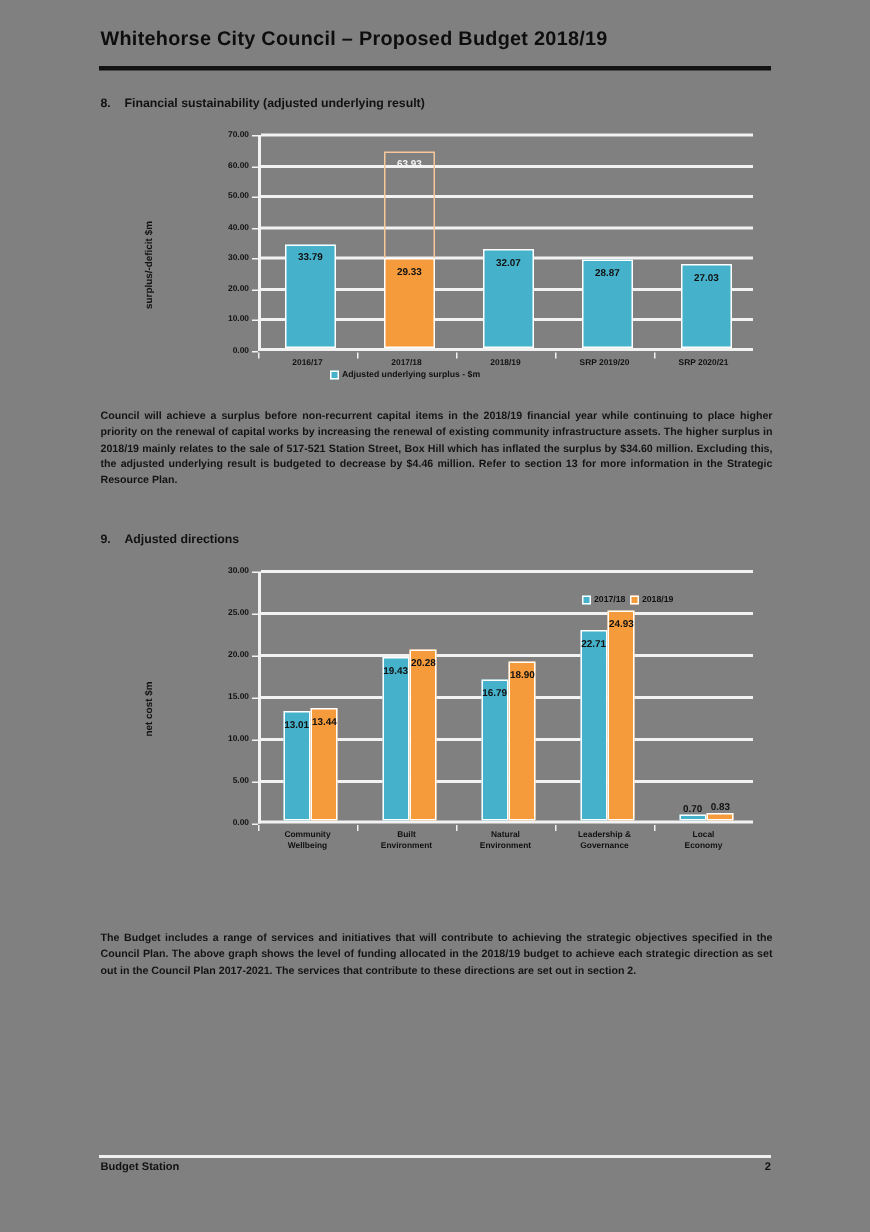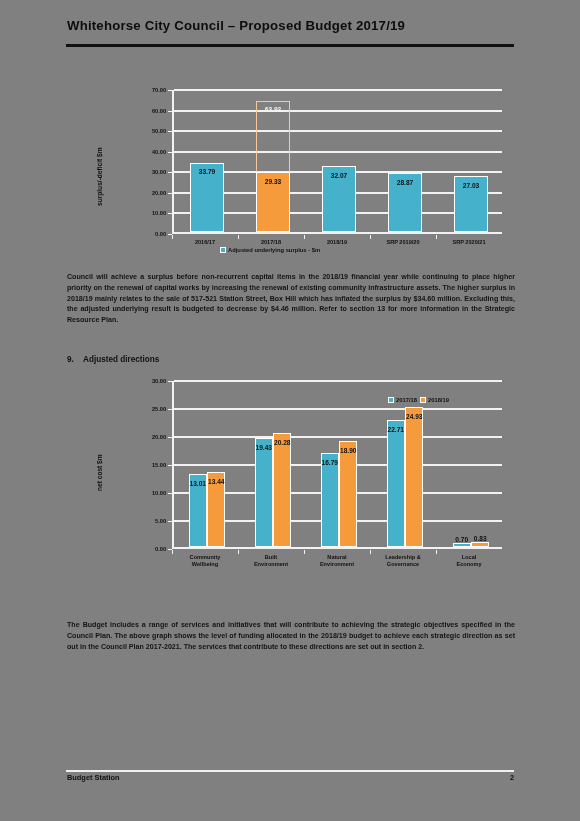--- a/index.html
+++ b/index.html
@@ -93,23 +93,26 @@
   .footer-right {
     position:absolute; right:4px; top:773px; font-size:7.4px; font-weight:bold; color:#111;
   }
 </style>
 </head>
 <body>
 
 <div class="page">
   <div class="content">
 
-    <div class="doc-title">Whitehorse City Council – Proposed Budget 2017/19</div>
+    <div class="doc-title">Whitehorse City Council – Proposed Budget 2018/19</div>
     <div class="header-rule"></div>
 
+    <div class="sec-head" style="left:5px; top:64px;">
+      <span class="sec-num">8.</span><span>Financial sustainability (adjusted underlying result)</span>
+    </div>
 
     <div class="chart" id="chart1" style="left:8px; top:84px; width:446px; height:180px;">
       <div class="axis-title" id="c1-ylabel" style="left: 26px; top: 122px;">surplus/-deficit $m</div>
       <div id="c1-yticks">
           <div class="ytick-label" style="top: 150px; right: 350px;">0.00</div>
           <div class="ytick-mark" style="top: 150px; left: 98px;"></div>
           <div class="ytick-label" style="top: 129.429px; right: 350px;">10.00</div>
           <div class="ytick-mark" style="top: 129.429px; left: 98px;"></div>
           <div class="ytick-label" style="top: 108.857px; right: 350px;">20.00</div>
           <div class="ytick-mark" style="top: 108.857px; left: 98px;"></div>

